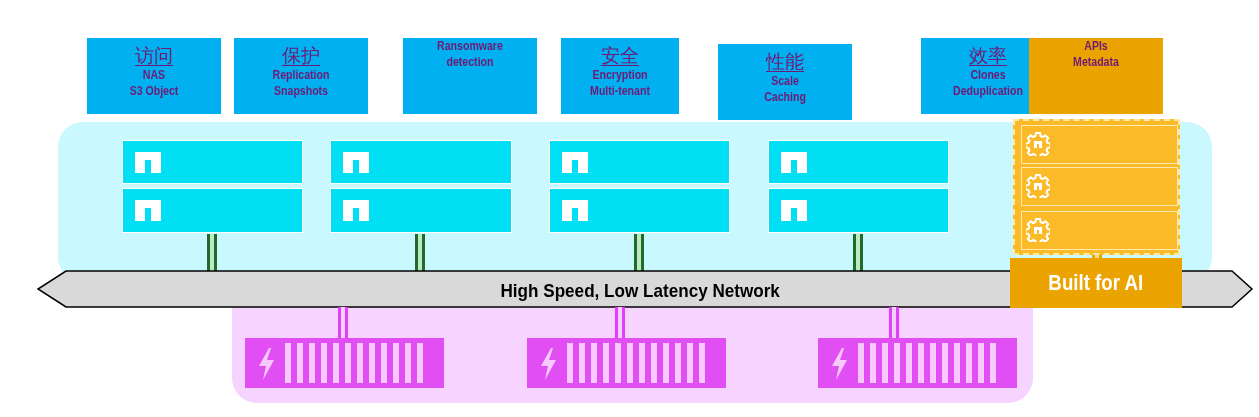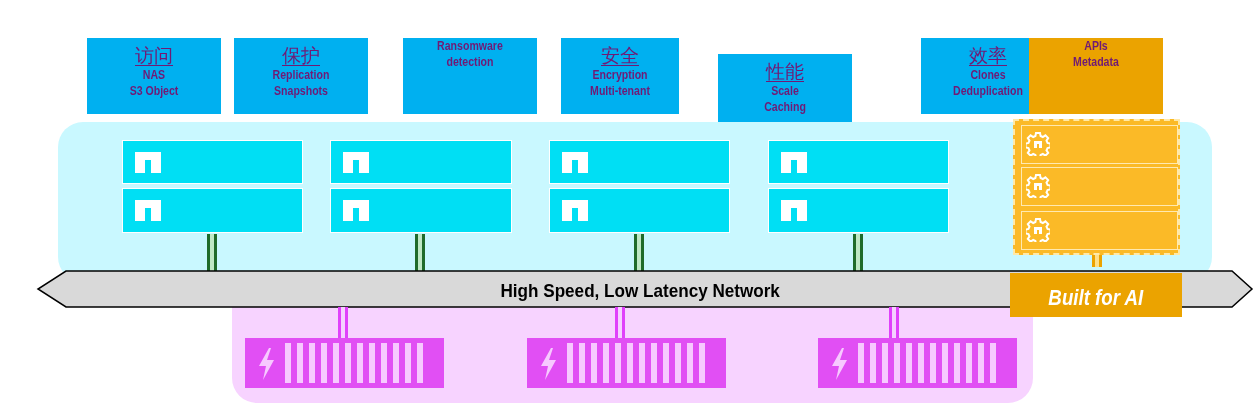--- a/index.html
+++ b/index.html
@@ -44,21 +44,21 @@
 </div>
 <div class="abs feat" style="left:403px;top:38px;width:134px;height:76px;">
   <span class="en">Ransomware</span>
   <span class="en">detection</span>
 </div>
 <div class="abs feat" style="left:561px;top:38px;width:118px;height:76px;">
   <span class="cn">安全</span>
   <span class="en">Encryption</span>
   <span class="en">Multi-tenant</span>
 </div>
-<div class="abs feat" style="left:718px;top:54px;width:134px;height:76px;">
+<div class="abs feat" style="left:718px;top:44px;width:134px;height:76px;">
   <span class="cn">性能</span>
   <span class="en">Scale</span>
   <span class="en">Caching</span>
 </div>
 <div class="abs feat" style="left:921px;top:38px;width:134px;height:76px;">
   <span class="cn">效率</span>
   <span class="en">Clones</span>
   <span class="en">Deduplication</span>
 </div>
 <div class="abs feat ai" style="left:1029px;top:38px;width:134px;height:76px;">
@@ -181,13 +181,13 @@
       </svg>
   </div>
   <div class="airow" style="top:90px;">
     <svg width="24" height="24" viewBox="0 0 24 24">
         <path d="M10 1h4l.6 3 2.2 1 2.6-1.7 2.8 2.8-1.7 2.6 1 2.2 3 .6v4l-3 .6-1 2.2 1.7 2.6-2.8 2.8-2.6-1.7-2.2 1-.6 3h-4l-.6-3-2.2-1-2.6 1.7-2.8-2.8 1.7-2.6-1-2.2-3-.6v-4l3-.6 1-2.2-1.7-2.6 2.8-2.8 2.6 1.7 2.2-1z" fill="none" stroke="#fff" stroke-width="2"></path>
         <path d="M8 16v-7h8v7h-3v-4h-2v4z" fill="#fff"></path>
       </svg>
   </div>
 </div>
 <div class="abs link-o" style="left:1092px;top:255px;height:12px;"></div>
-<div class="abs ailabel" style="left:1010px;top:273px;width:172px;height:44px;font-style:italic;"><span>Built for AI</span></div>
+<div class="abs ailabel" style="left:1010px;top:258px;width:172px;height:50px;"><span>Built for AI</span></div>
 
 </body></html>

